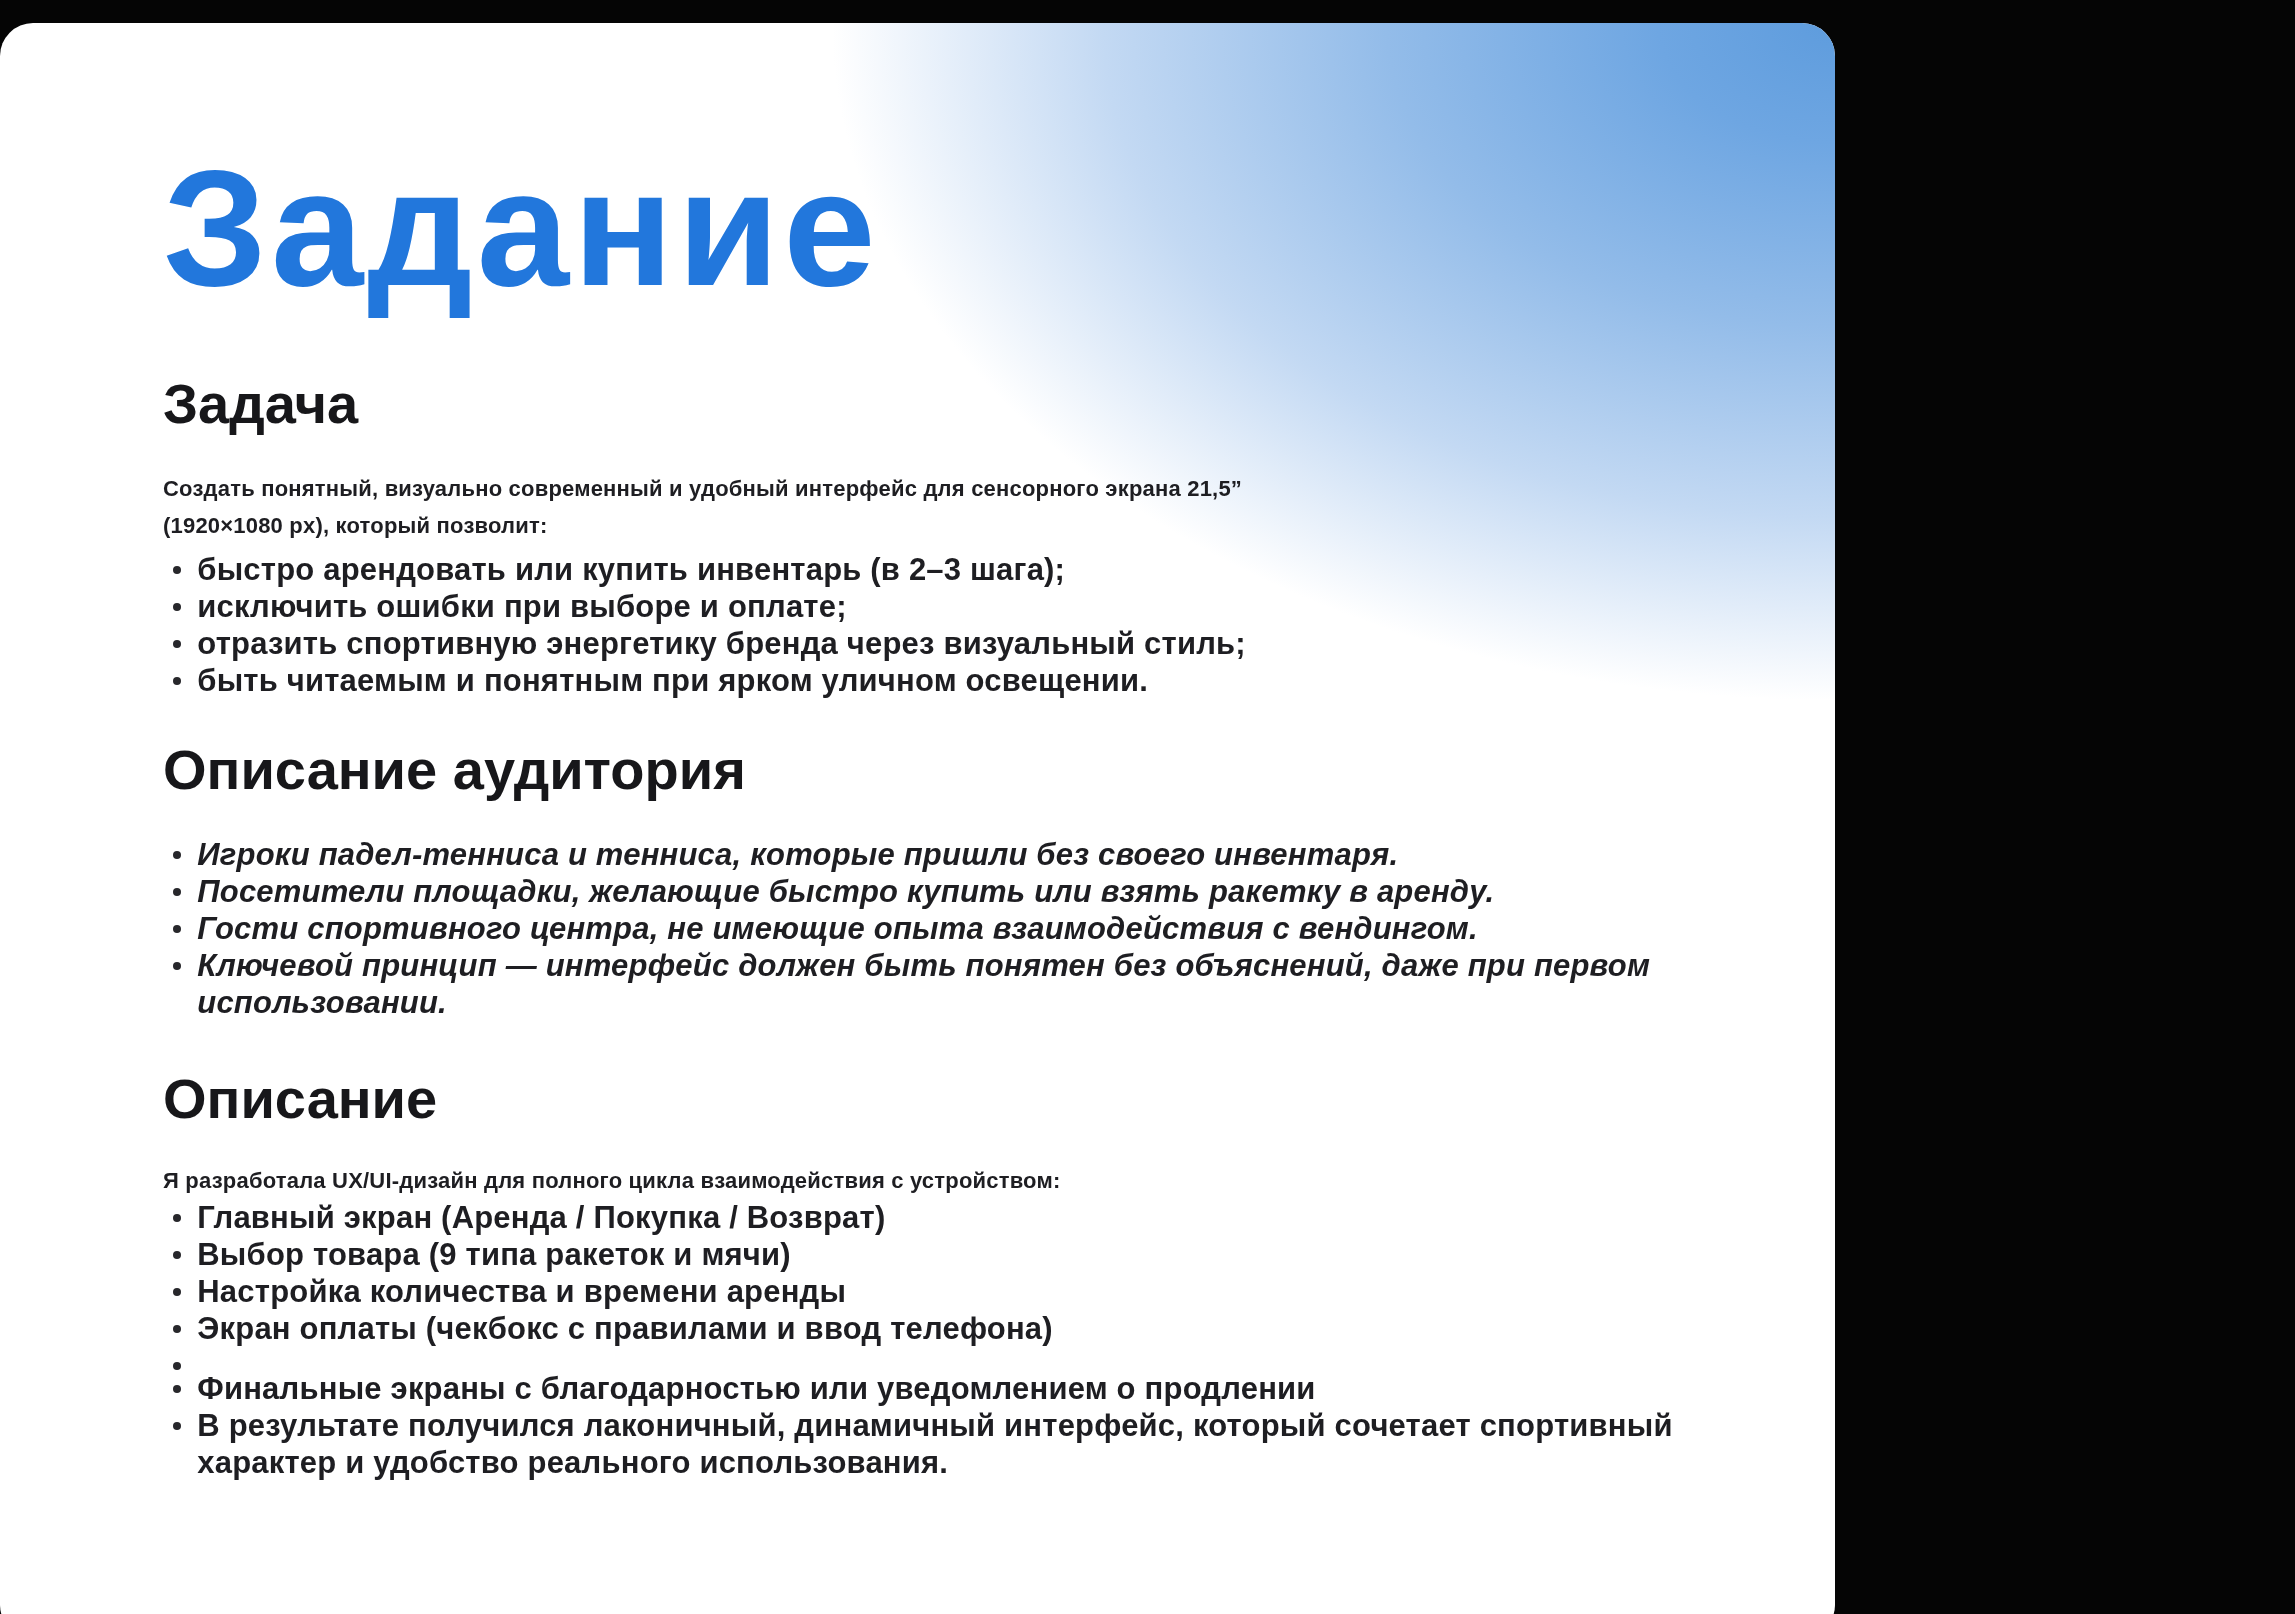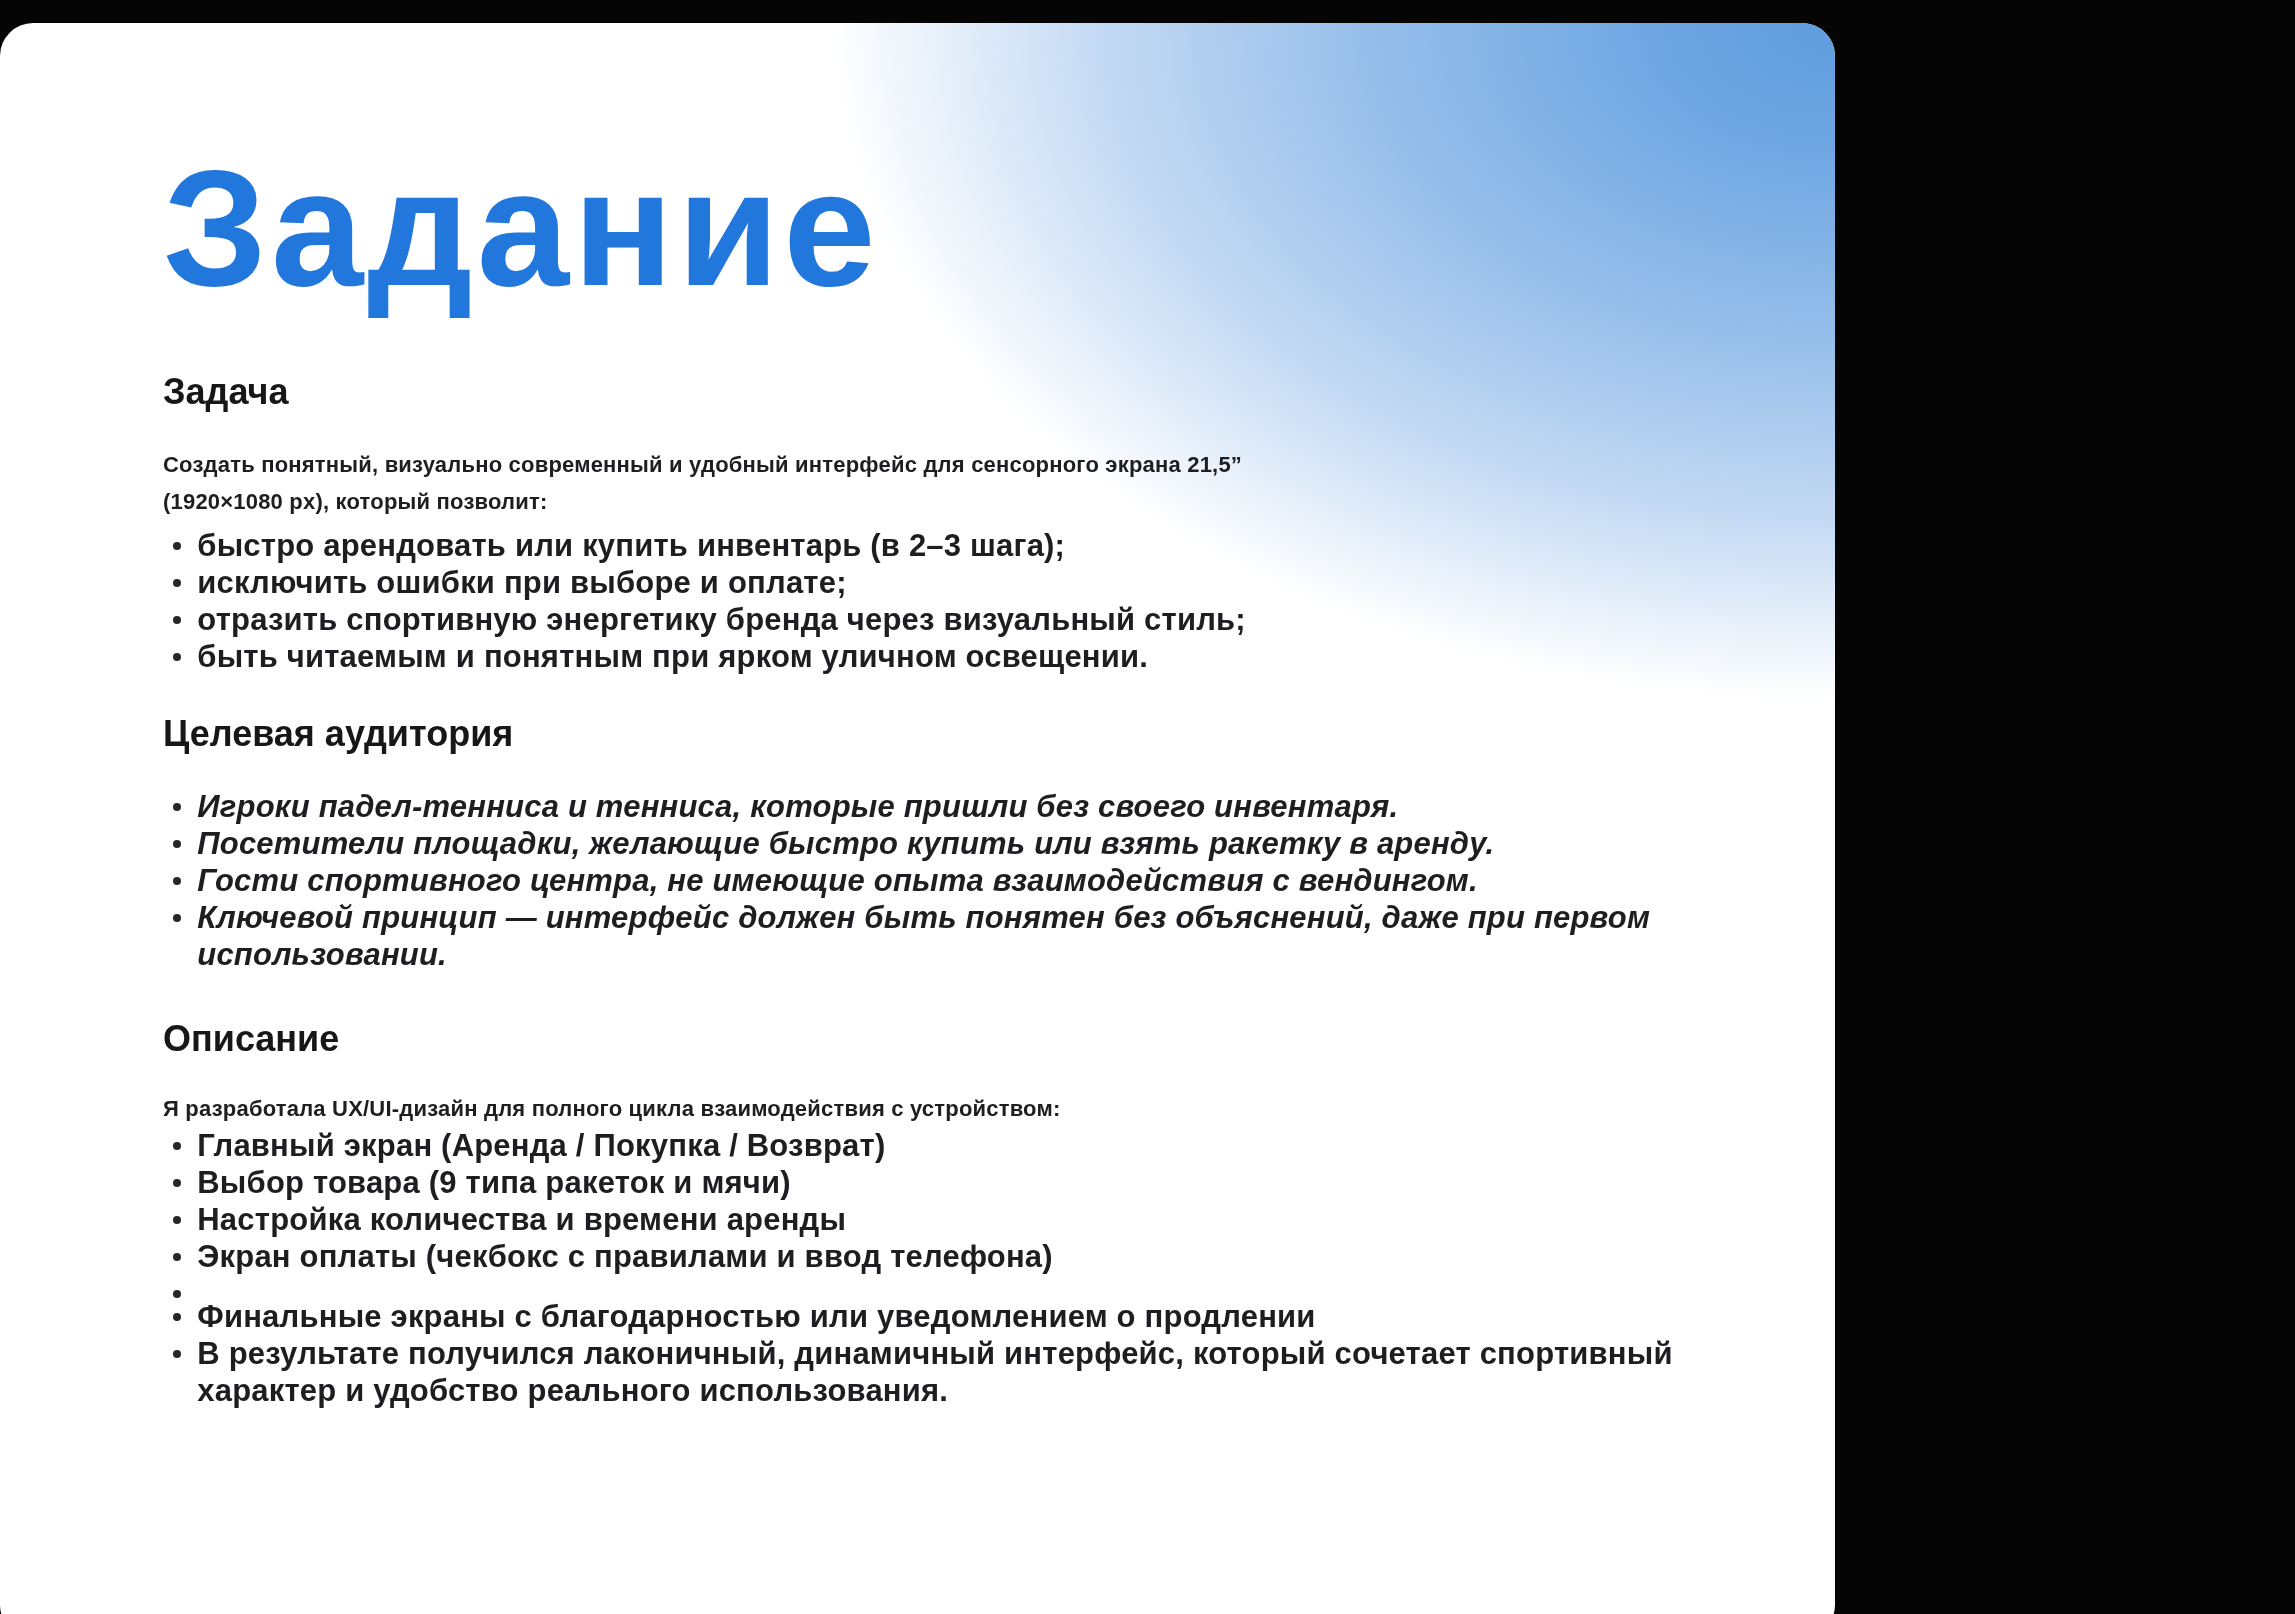--- a/index.html
+++ b/index.html
@@ -30,21 +30,21 @@
   }
   h1{
     margin:120px 0 0 0;
     font-size:166px;
     line-height:1.03;
     font-weight:bold;
     letter-spacing:4px;
     color:#2277dc;
   }
   h2{
-    font-size:36px;
+    font-size:56px;
     line-height:1.2;
     font-weight:bold;
     color:#17171a;
     margin:0;
   }
   .s1 h2{margin-top:56px;}
   .s2 h2{margin-top:37px;}
   .s3 h2{margin-top:44px;}
   .intro{
     margin:0;
@@ -118,21 +118,21 @@
             </li>
 
             <li class="li">
               <span class="dot"></span>
               <span class="bt">быть читаемым и понятным при ярком уличном освещении.</span>
             </li>
           </ul>
       </section>
 
       <section class="s s2">
-        <h2>Целевая аудитория</h2>
+        <h2>Описание аудитория</h2>
         <ul class="bullets">
 
             <li class="li">
               <span class="dot"></span>
               <span class="bt">Игроки падел-тенниса и тенниса, которые пришли без своего инвентаря.</span>
             </li>
 
             <li class="li">
               <span class="dot"></span>
               <span class="bt">Посетители площадки, желающие быстро купить или взять ракетку в аренду.</span>

